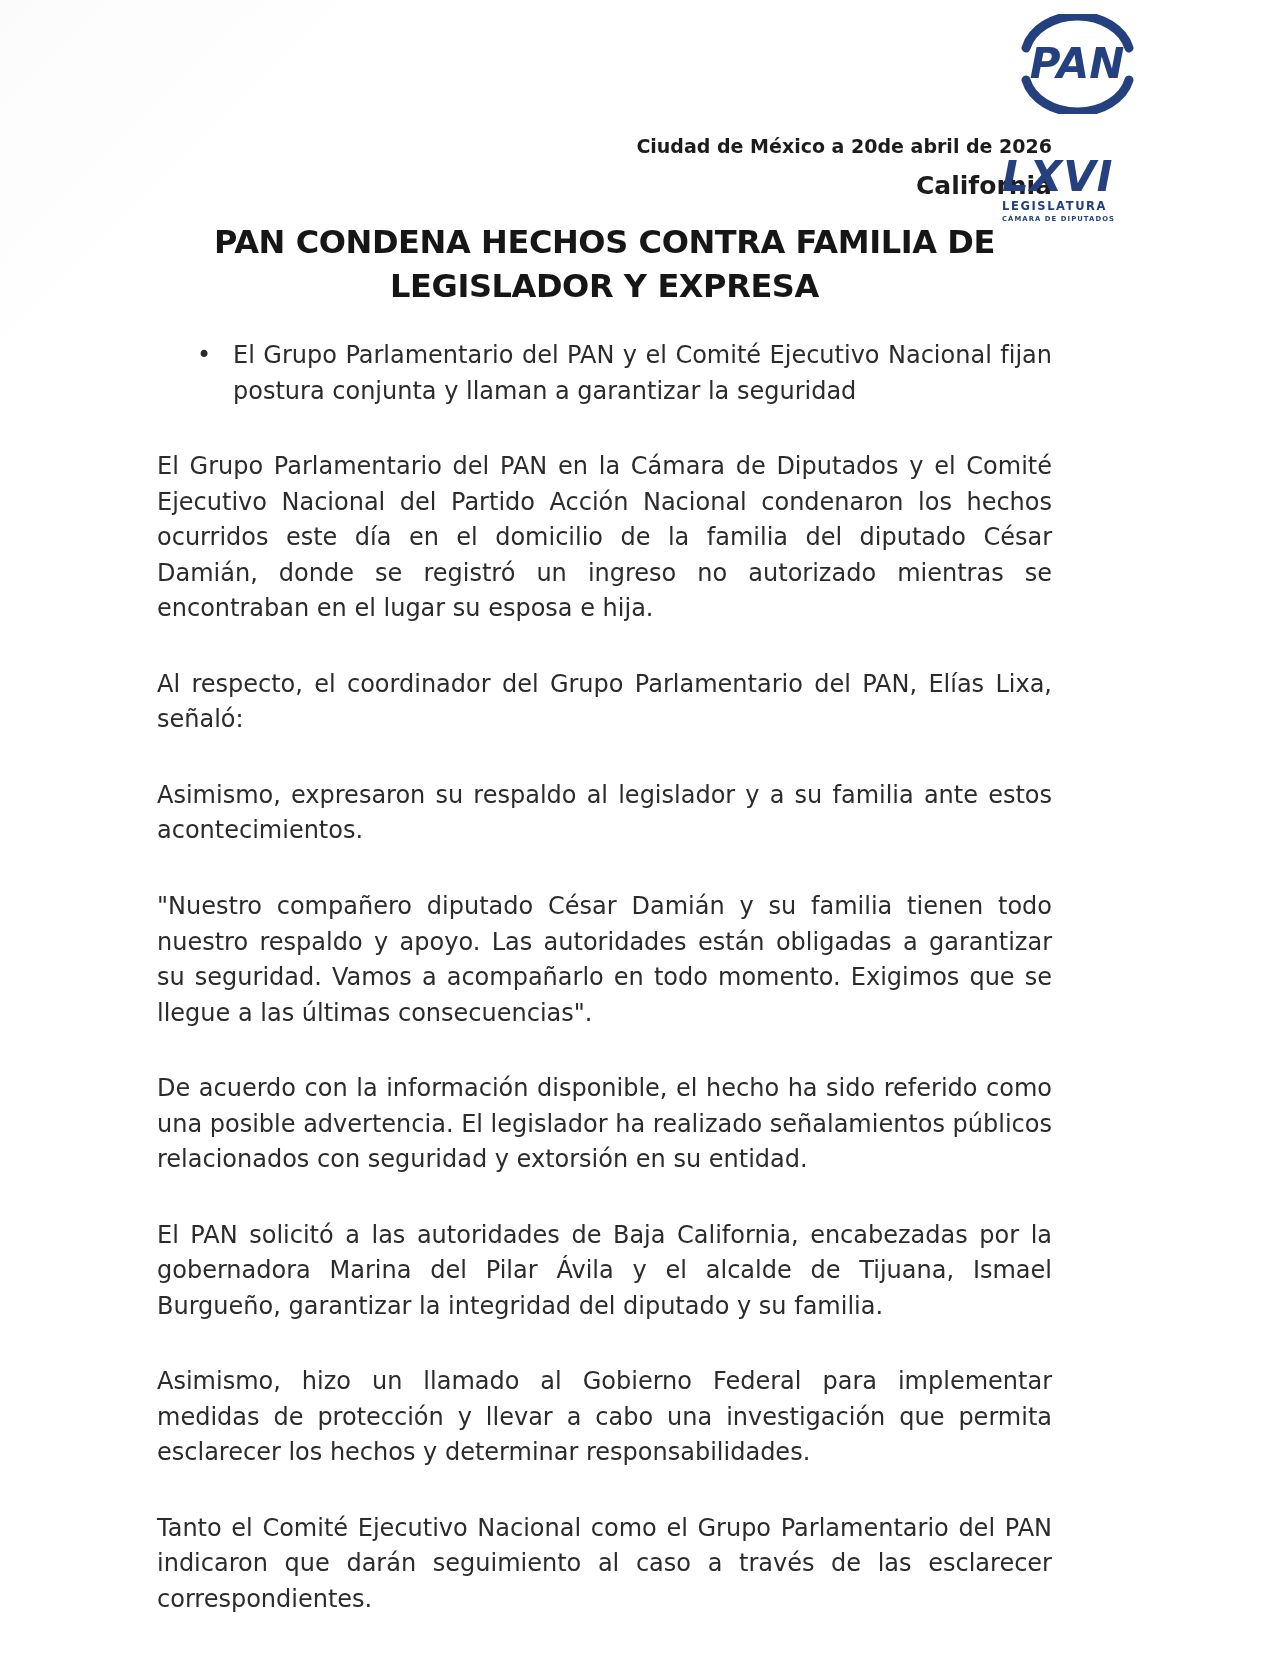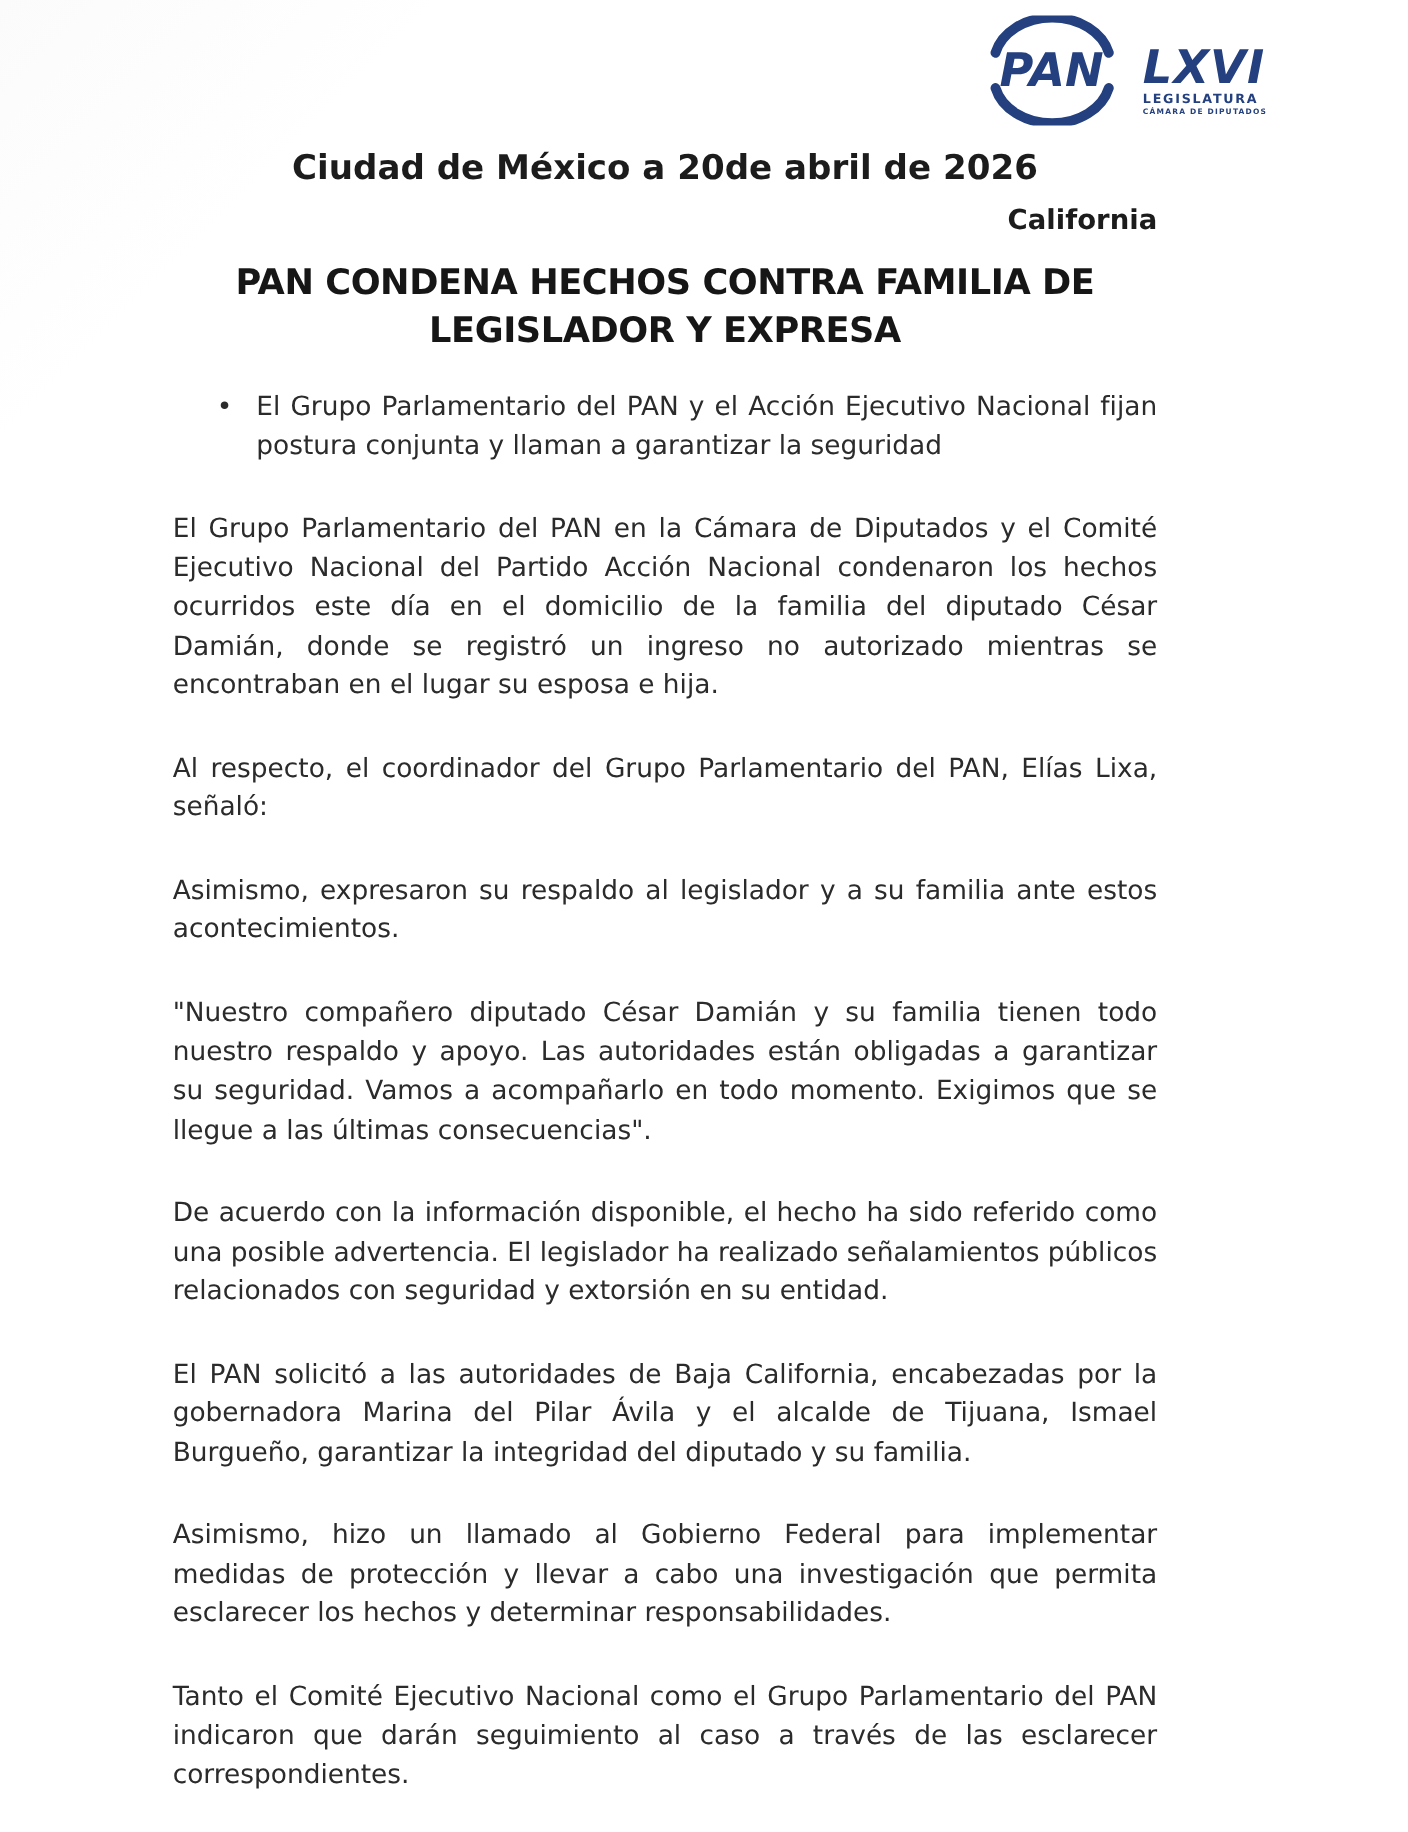--- a/index.html
+++ b/index.html
@@ -16,22 +16,22 @@
     margin: 0 auto;
     background: linear-gradient(135deg, #fbfbfb 0%, #ffffff 14%);
     overflow: hidden;
   }
   
   .logo-wrap {
     position: absolute;
     top: 14px;
     right: 128px;
     display: flex;
-    align-items: center;
-    gap: 8px;
+    gap: 24px;
+    flex-direction: column;
   }
   .logo-pan-svg { display: block; }
   .logo-right { color: #24407e; line-height: 1; padding-top: 18px; }
   .logo-lxvi {
     font-size: 42px;
     font-weight: bold;
     letter-spacing: 1px;
     font-style: italic;
   }
   .logo-legislatura {
@@ -44,24 +44,24 @@
     font-size: 6.8px;
     font-weight: bold;
     letter-spacing: 1.1px;
     margin-top: 3px;
   }
   
   .content {
     padding: 135px 228px 0 157px;
   }
   .date-line {
-    text-align: center;
+    text-align: right;
     font-weight: bold;
     color: #1c1c1c;
-    font-size: 31px;
+    font-size: 19px;
     margin-bottom: 14px;
   }
   .comunicado {
     text-align: right;
     font-weight: bold;
     color: #1c1c1c;
     font-size: 25px;
     margin-bottom: 20px;
   }
   .doc-title {
@@ -132,21 +132,21 @@
 
     <div class="date-line">Ciudad de México a 20de abril de 2026</div>
 
     <div class="comunicado">California</div>
 
     <div class="doc-title">
         <div>PAN CONDENA HECHOS CONTRA FAMILIA DE LEGISLADOR Y EXPRESA</div>
       </div>
 
     <ul class="bullet-list">
-        <li>El Grupo Parlamentario del PAN y el Acción Ejecutivo Nacional fijan postura conjunta y llaman a garantizar la seguridad</li>
+        <li>El Grupo Parlamentario del PAN y el Comité Ejecutivo Nacional fijan postura conjunta y llaman a garantizar la seguridad</li>
       </ul>
 
     <div class="paragraphs">
         <p>El Grupo Parlamentario del PAN en la Cámara de Diputados y el Comité Ejecutivo Nacional del Partido Acción Nacional condenaron los hechos ocurridos este día en el domicilio de la familia del diputado César Damián, donde se registró un ingreso no autorizado mientras se encontraban en el lugar su esposa e hija.</p>
         <p>Al respecto, el coordinador del Grupo Parlamentario del PAN, Elías Lixa, señaló:</p>
         <p>Asimismo, expresaron su respaldo al legislador y a su familia ante estos acontecimientos.</p>
         <p>"Nuestro compañero diputado César Damián y su familia tienen todo nuestro respaldo y apoyo. Las autoridades están obligadas a garantizar su seguridad. Vamos a acompañarlo en todo momento. Exigimos que se llegue a las últimas consecuencias".</p>
         <p>De acuerdo con la información disponible, el hecho ha sido referido como una posible advertencia. El legislador ha realizado señalamientos públicos relacionados con seguridad y extorsión en su entidad.</p>
         <p>El PAN solicitó a las autoridades de Baja California, encabezadas por la gobernadora Marina del Pilar Ávila y el alcalde de Tijuana, Ismael Burgueño, garantizar la integridad del diputado y su familia.</p>
         <p>Asimismo, hizo un llamado al Gobierno Federal para implementar medidas de protección y llevar a cabo una investigación que permita esclarecer los hechos y determinar responsabilidades.</p>

